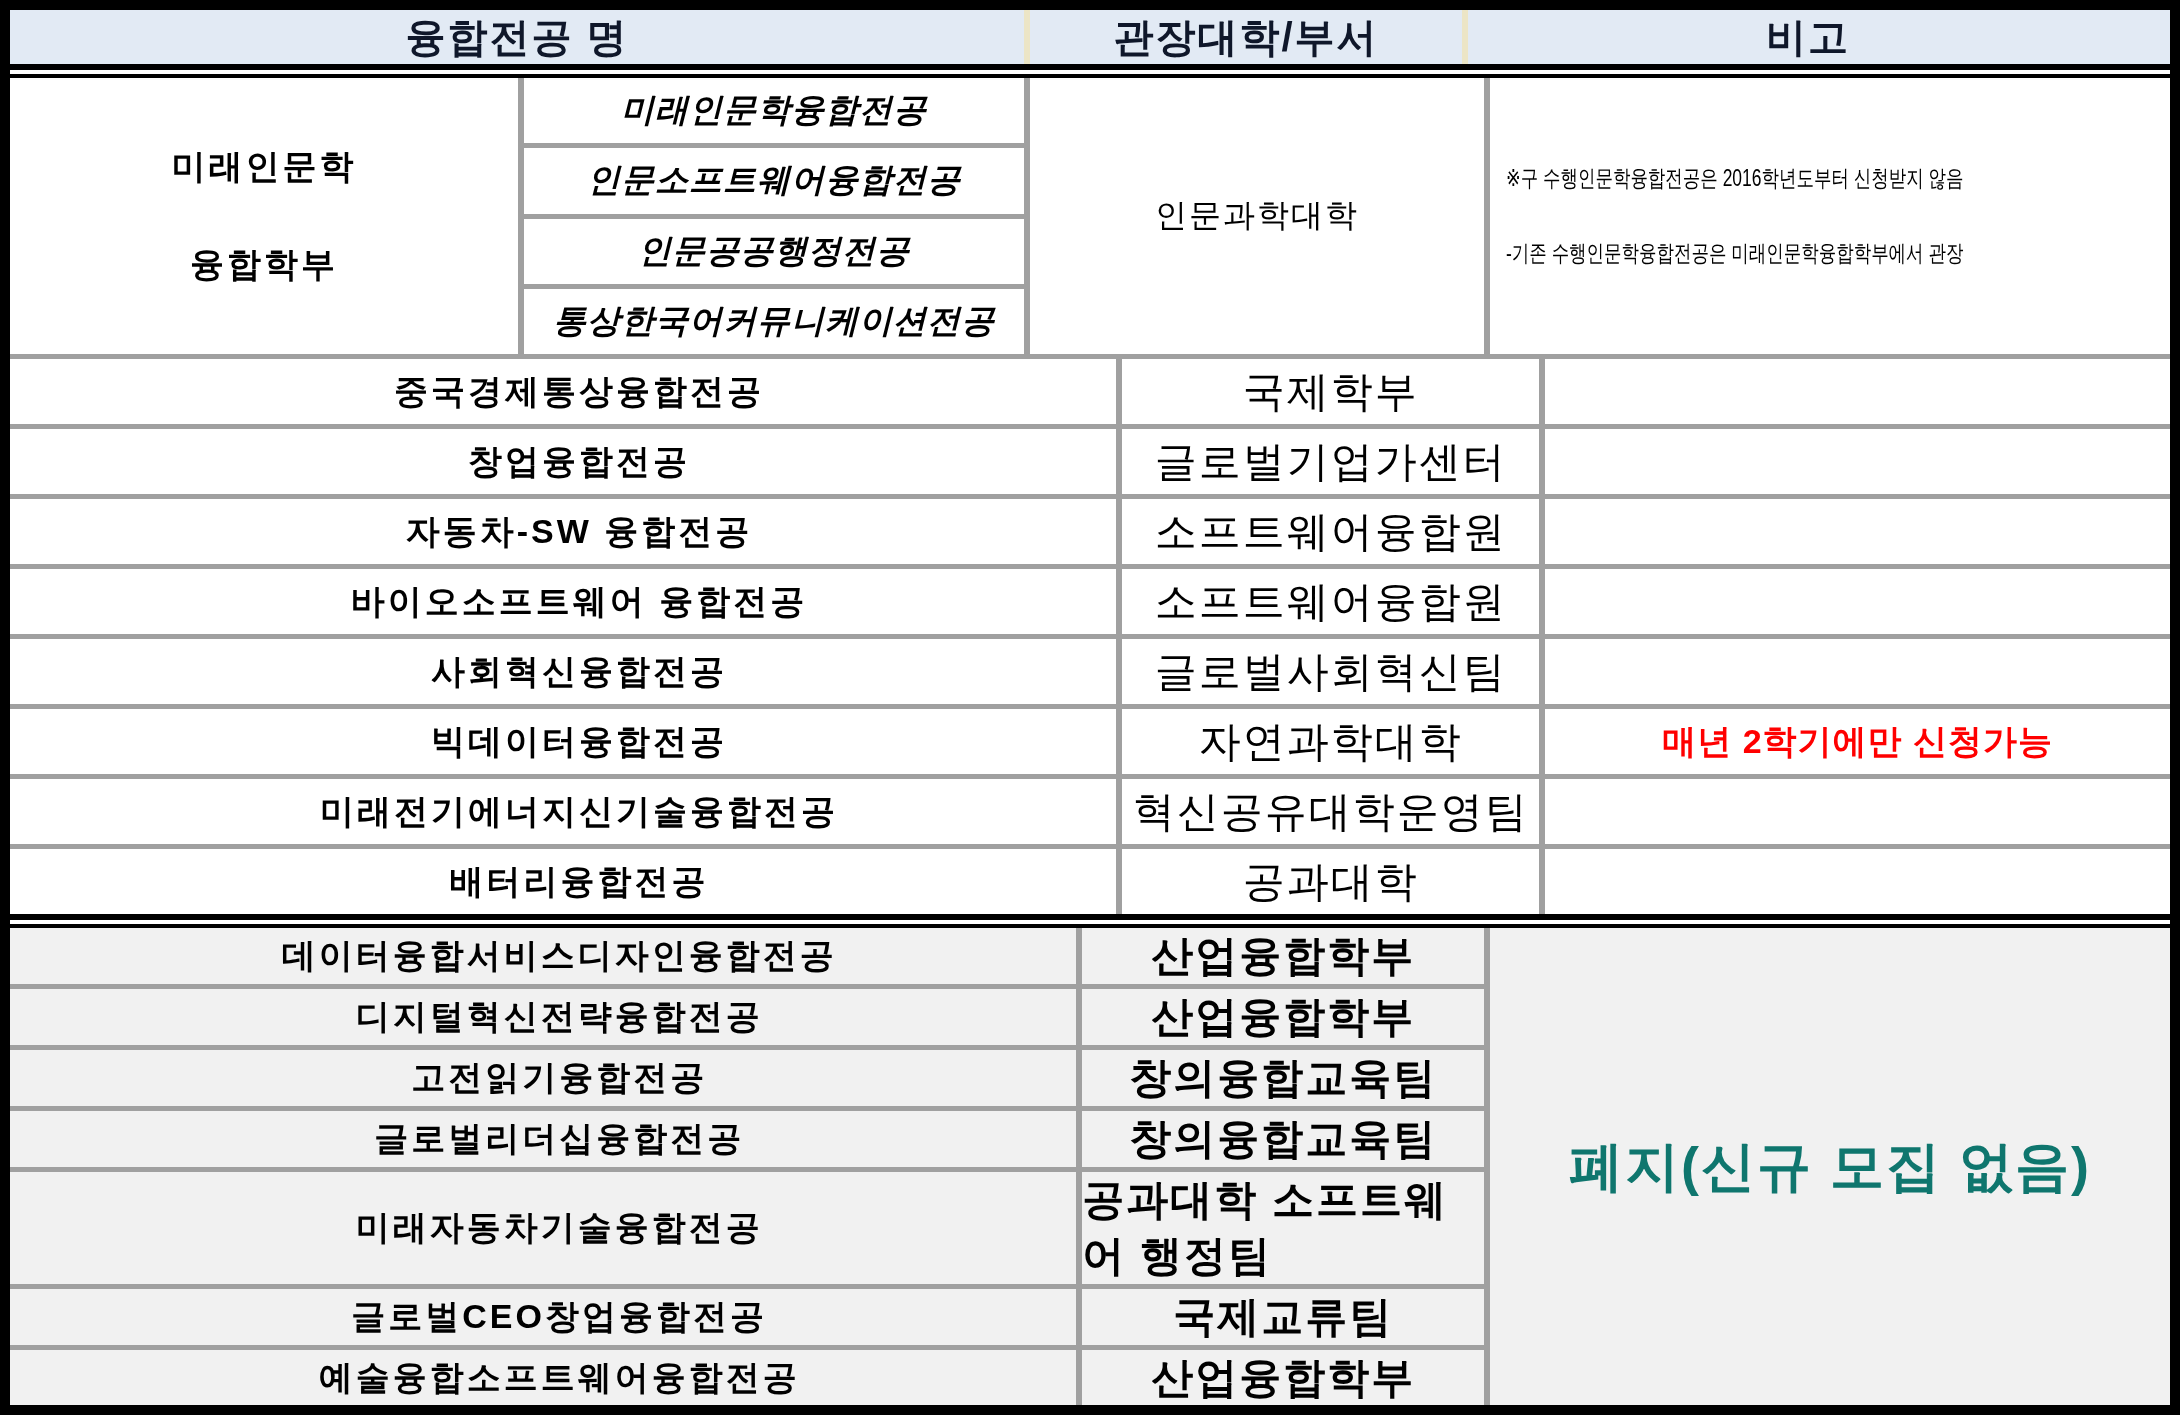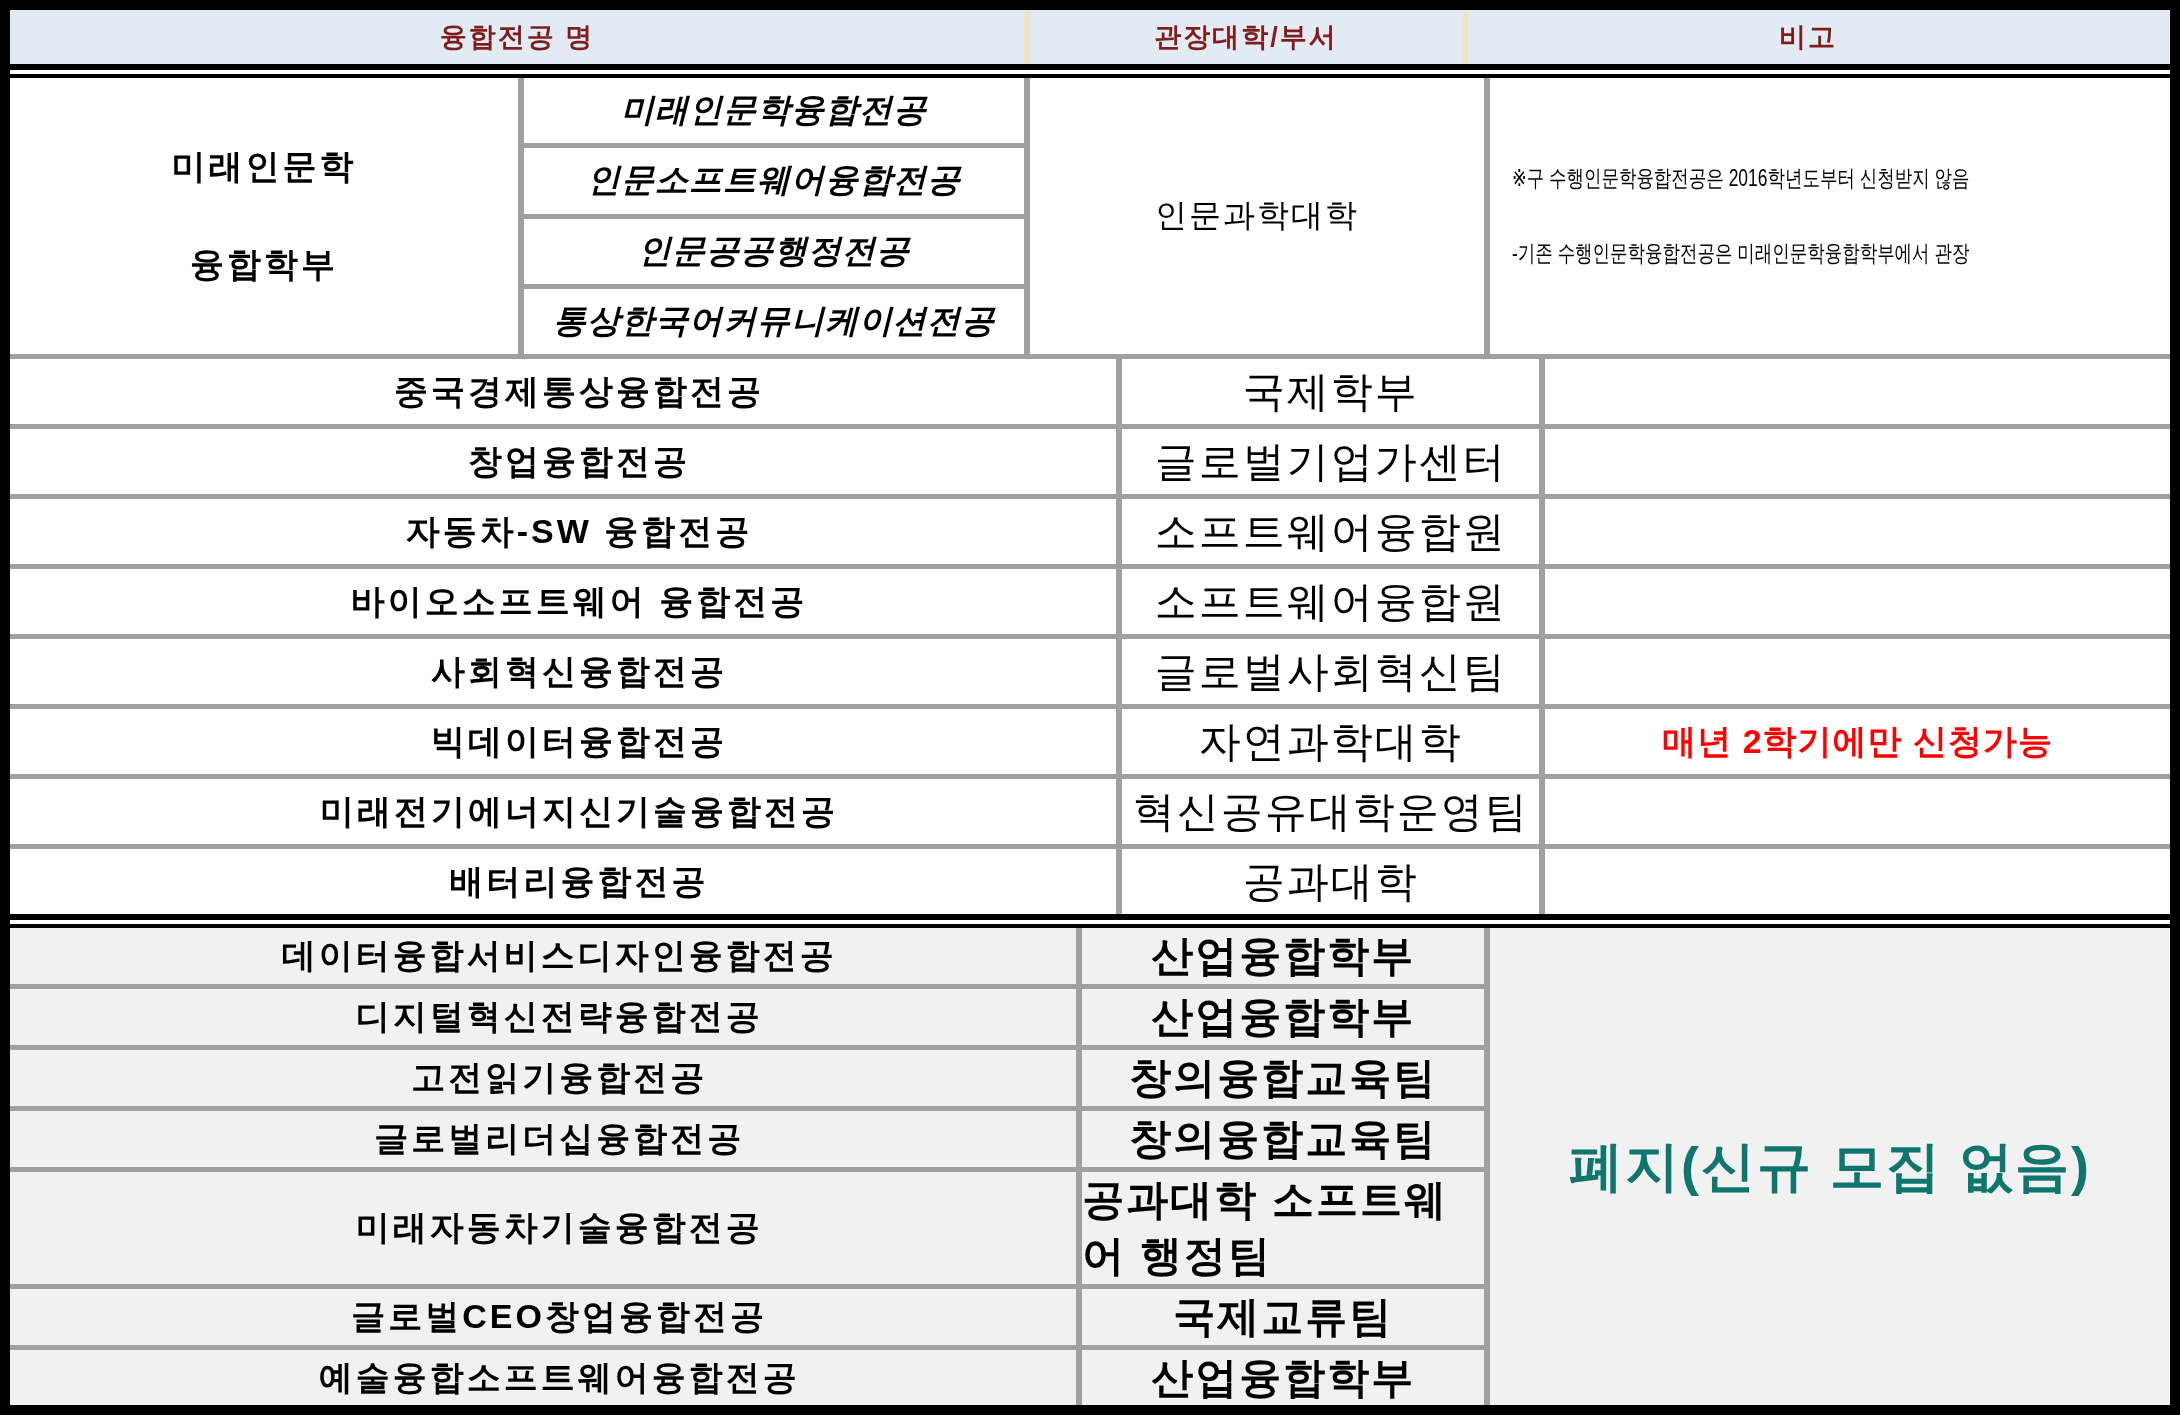--- a/index.html
+++ b/index.html
@@ -3,21 +3,21 @@
 <meta charset="utf-8">
 <style>
   * { margin: 0; padding: 0; box-sizing: border-box; }
   body { background: #222; font-family: "Liberation Sans", "DejaVu Sans", sans-serif; }
   .canvas { width: 2180px; height: 1415px; background: #000; padding: 10px; }
   .tbl { width: 2160px; height: 1395px; background: #fff; display: flex; flex-direction: column; overflow: hidden; }
 
   
   .hdr { height: 54px; display: flex; background: #e2eaf4; flex: none; }
   .hcell { display: flex; align-items: center; justify-content: center;
-           font-weight: bold; font-size: 27px; color: #7f1d1d; letter-spacing: 2px; }
+           font-weight: bold; font-size: 40px; color: #0f172a; letter-spacing: 2px; }
   .hc1 { width: 1014px; } .hc2 { width: 432px; } .hc3 { width: 680px; }
   .hdiv { width: 6px; background: #ece5c6; flex: none; }
 
   
   .dsep { height: 14px; flex: none; background: #fff;
           border-top: 6px solid #000; border-bottom: 4px solid #000; }
 
   
   .vline { width: 6px; background: #a0a0a0; flex: none; }
   .hline { height: 5px; background: #a0a0a0; flex: none; }
@@ -28,21 +28,21 @@
   .g1 { height: 276px; display: flex; flex: none; }
   .g1-left { width: 508px; display: flex; flex-direction: column; align-items: center;
              justify-content: center; font-weight: bold; font-size: 34px; letter-spacing: 3px; }
   .g1-left .fl2 { margin-top: 52px; }
   .g1-subs { width: 500px; display: flex; flex-direction: column; }
   .g1-sub { flex: 1; display: flex; align-items: center; justify-content: center;
             font-weight: bold; font-size: 33px; letter-spacing: 1px; white-space: nowrap; font-style: italic; }
   .g1-dept { width: 454px; display: flex; align-items: center; justify-content: center;
              font-size: 32px; letter-spacing: 2px; }
   .g1-remark { width: 680px; display: flex; flex-direction: column; justify-content: center;
-               padding-left: 22px; }
+               padding-left: 16px; }
   .remark-line { font-size: 23px; white-space: nowrap; width: 132%;
                  transform: scaleX(0.76); transform-origin: left center; }
   .remark-line.second { margin-top: 44px; }
 
   .row { height: 65px; display: flex; flex: none; }
   .cell { display: flex; align-items: center; justify-content: center; }
   .c1 { width: 1169px; font-weight: bold; font-size: 34px; letter-spacing: 3px; margin-left: 32px; }
   .c2 { width: 454px; font-size: 42px; letter-spacing: 2px; }
   .c3 { width: 680px; }
   .red-note { color: #ff0000; font-weight: bold; font-size: 34px; letter-spacing: 1px; }

